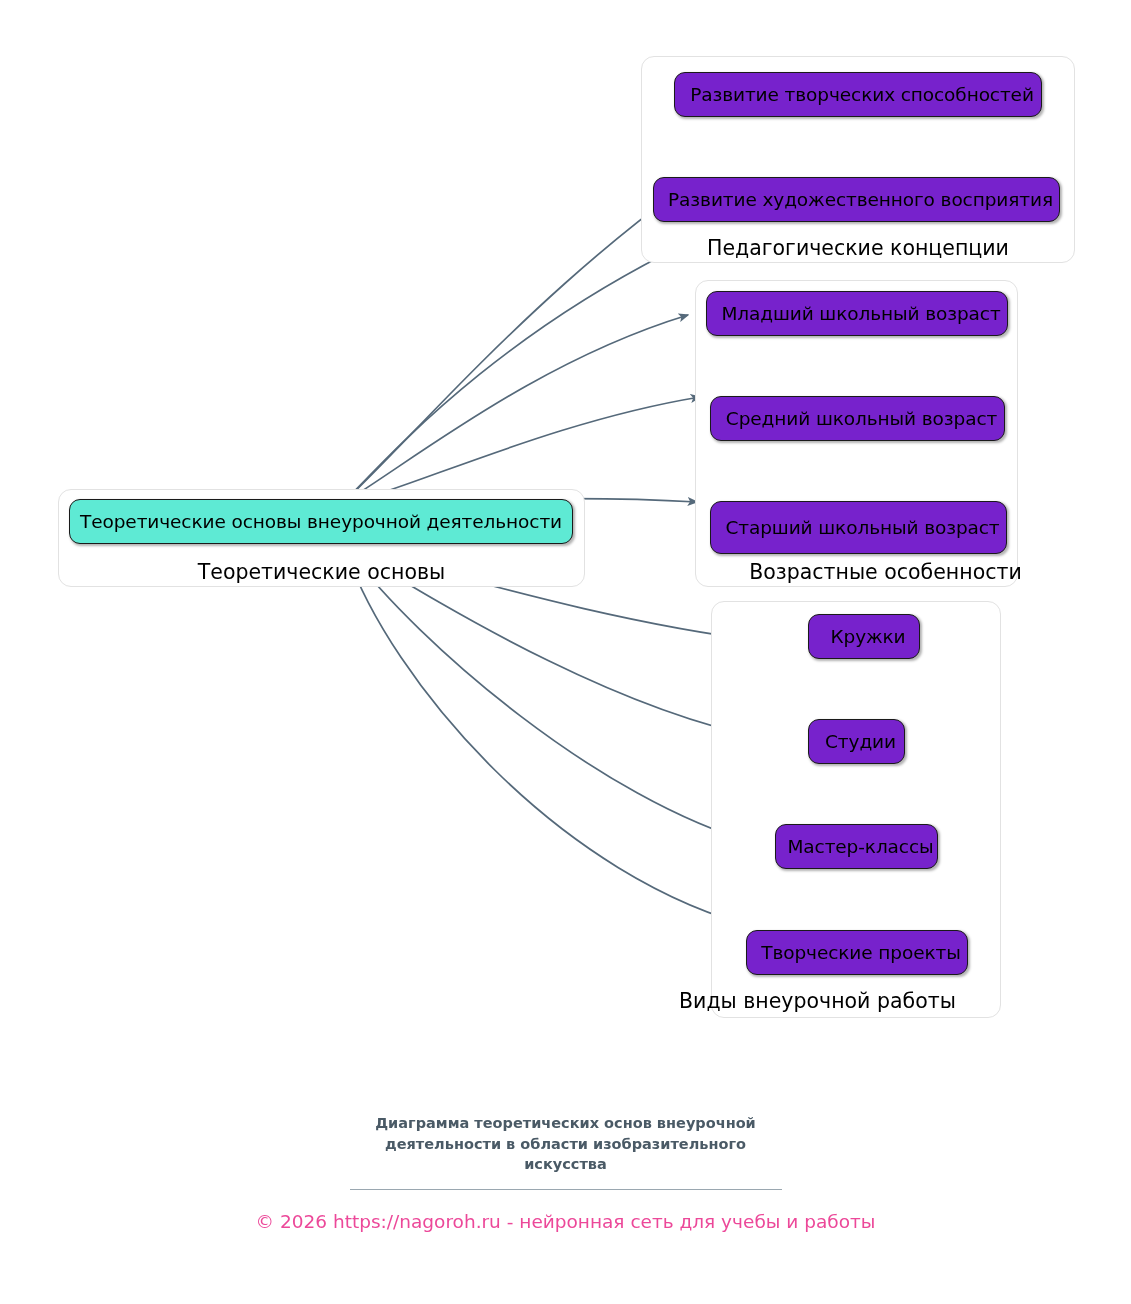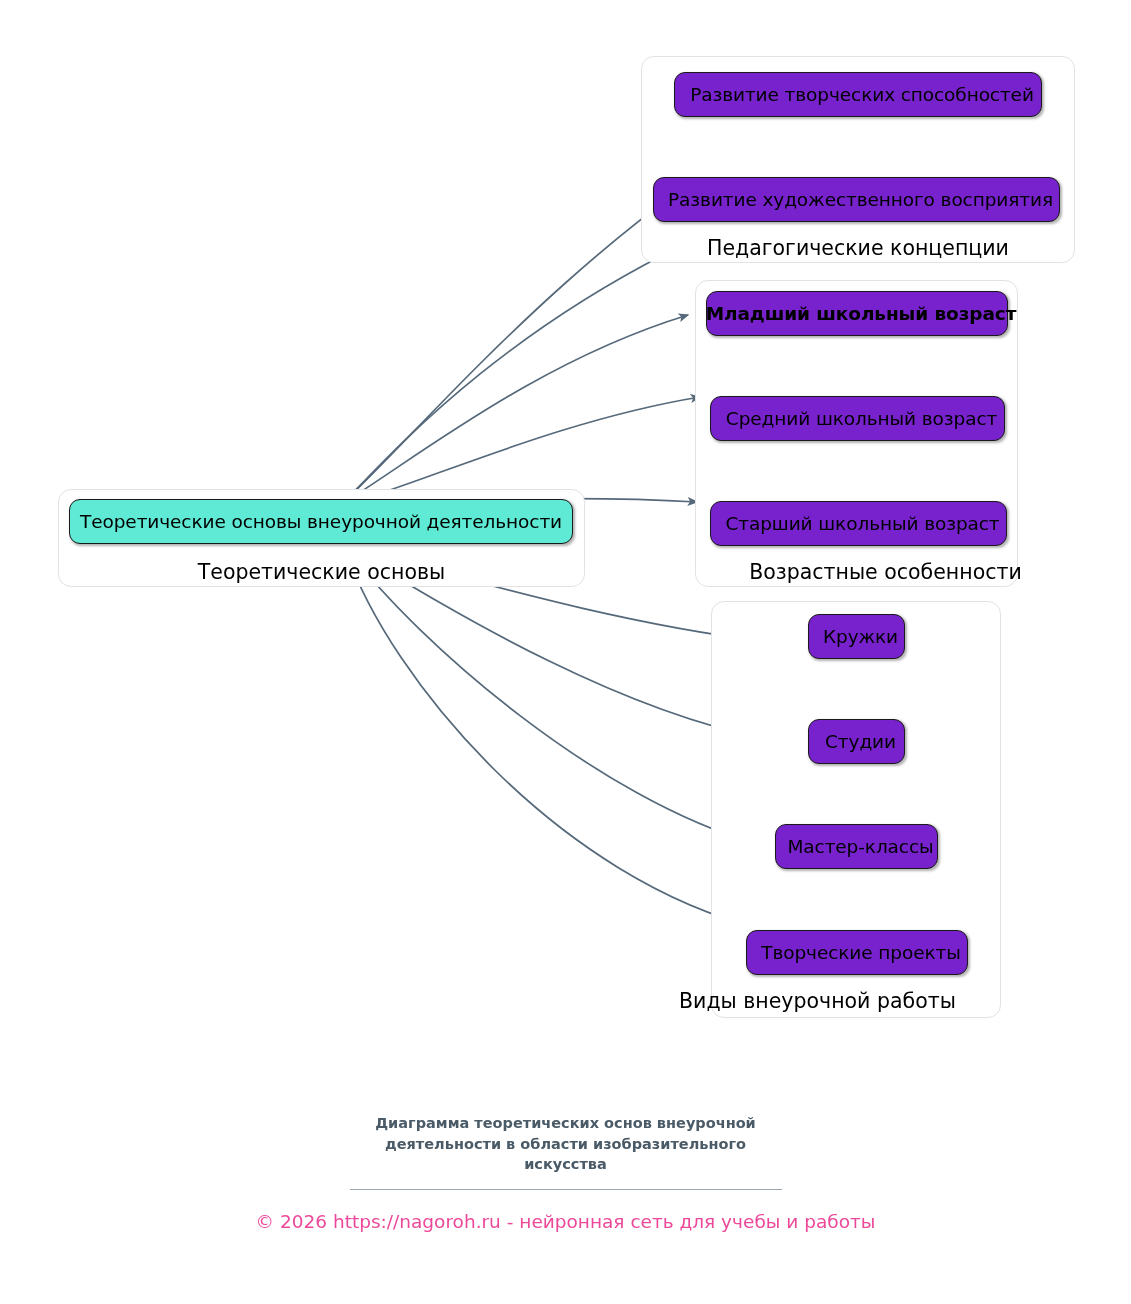--- a/index.html
+++ b/index.html
@@ -112,27 +112,27 @@
   <div class="cluster-box" style="left:58px; top:489px; width:527px; height:98px;"></div>
   <div class="node green" style="left:69px; top:499px; width:504px; height:45px;">Теоретические основы внеурочной деятельности</div>
   <div class="cluster-label" style="left:58px; top:560px; width:527px;">Теоретические основы</div>
 
   <div class="cluster-box" style="left:641px; top:56px; width:434px; height:207px;"></div>
   <div class="node purple" style="left:674px; top:72px; width:368px; height:45px;">Развитие творческих способностей</div>
   <div class="node purple" style="left:653px; top:177px; width:407px; height:45px;">Развитие художественного восприятия</div>
   <div class="cluster-label" style="left:641px; top:236px; width:434px;">Педагогические концепции</div>
 
   <div class="cluster-box" style="left:695px; top:280px; width:323px; height:307px;"></div>
-  <div class="node purple" style="left:706px; top:291px; width:302px; height:45px;font-weight:bold;">Младший школьный возраст</div>
+  <div class="node purple" style="left:706px; top:291px; width:302px; height:45px;">Младший школьный возраст</div>
   <div class="node purple" style="left:710px; top:396px; width:295px; height:45px;">Средний школьный возраст</div>
-  <div class="node purple" style="left:710px; top:501px; width:297px; height:45px;">Старший школьный возраст</div>
+  <div class="node purple" style="left:710px; top:501px; width:297px; height:53px;">Старший школьный возраст</div>
   <div class="cluster-label" style="left:695px; top:560px; width:381px;">Возрастные особенности</div>
 
   <div class="cluster-box" style="left:711px; top:601px; width:290px; height:417px;"></div>
-  <div class="node purple" style="left:808px; top:614px; width:97px; height:45px;">Кружки</div>
+  <div class="node purple" style="left:808px; top:614px; width:112px; height:45px;">Кружки</div>
   <div class="node purple" style="left:808px; top:719px; width:97px; height:45px;">Студии</div>
   <div class="node purple" style="left:775px; top:824px; width:163px; height:45px;">Мастер-классы</div>
   <div class="node purple" style="left:746px; top:930px; width:222px; height:45px;">Творческие проекты</div>
   <div class="cluster-label" style="left:679px; top:989px; width:236px;">Виды внеурочной работы</div>
 
   <div class="footer" style="top:1113px;">
     <div class="footer-title">
       <div>Диаграмма теоретических основ внеурочной</div>
       <div>деятельности в области изобразительного</div>
       <div>искусства</div>

